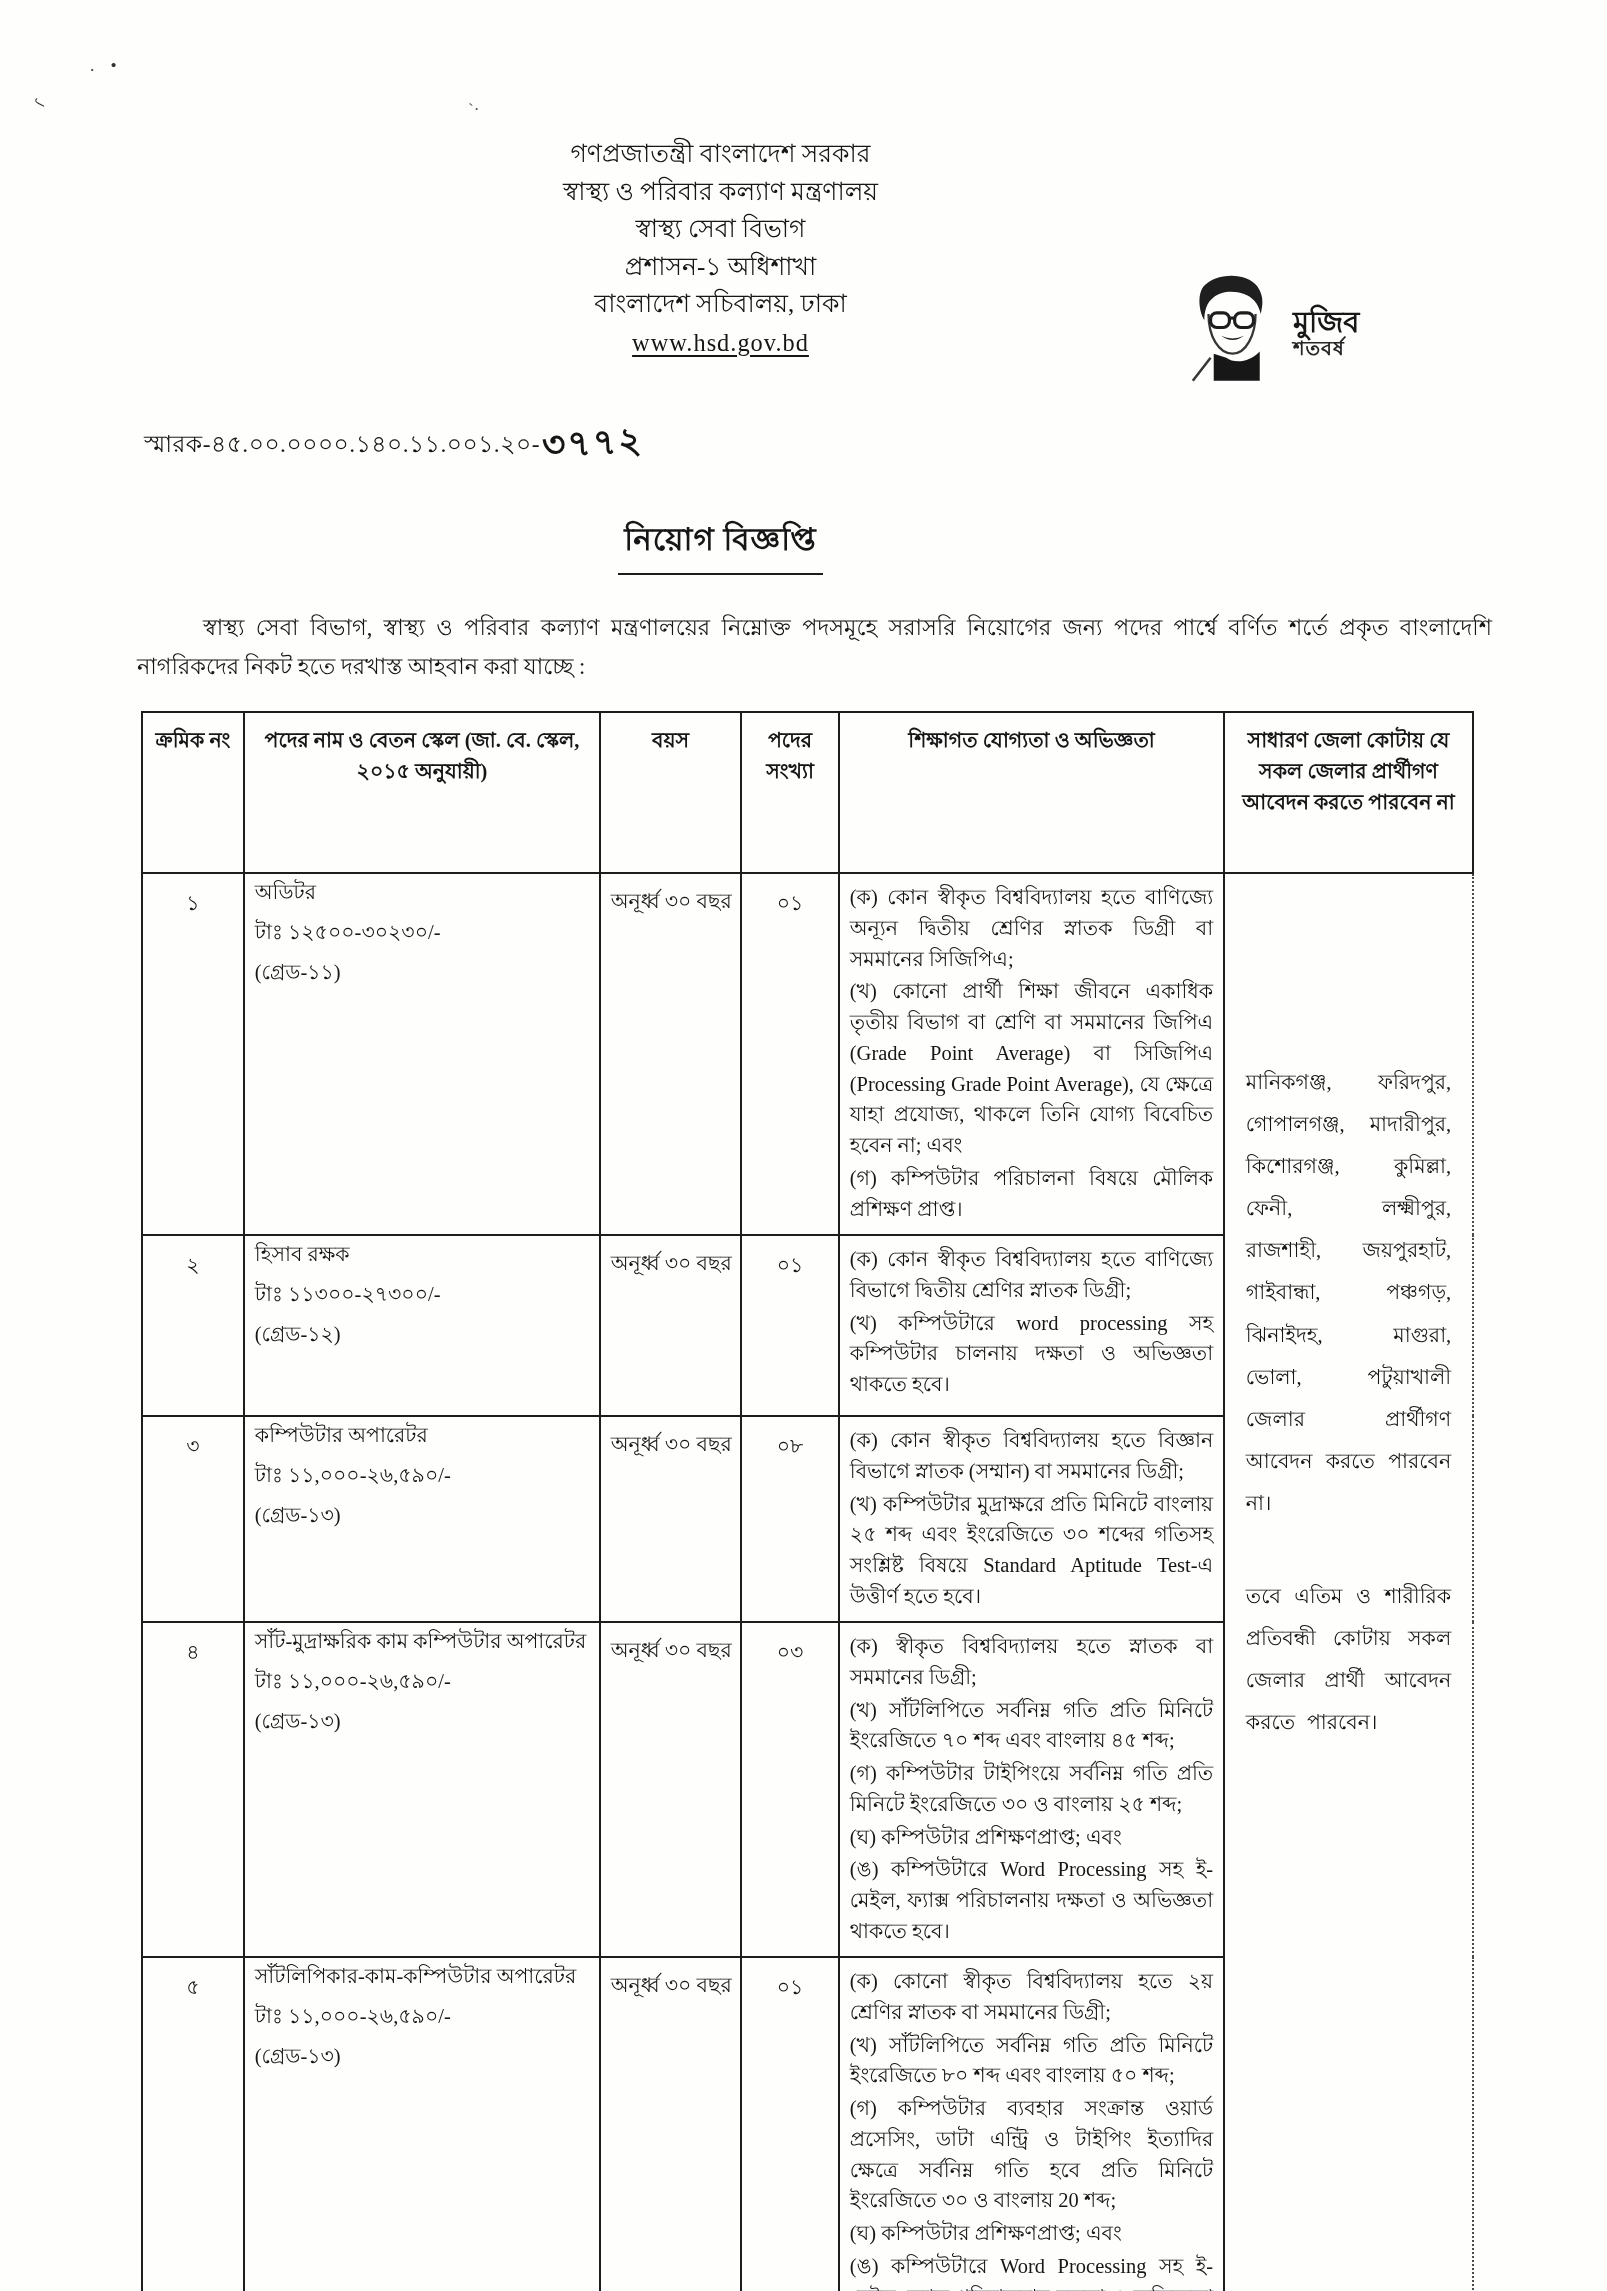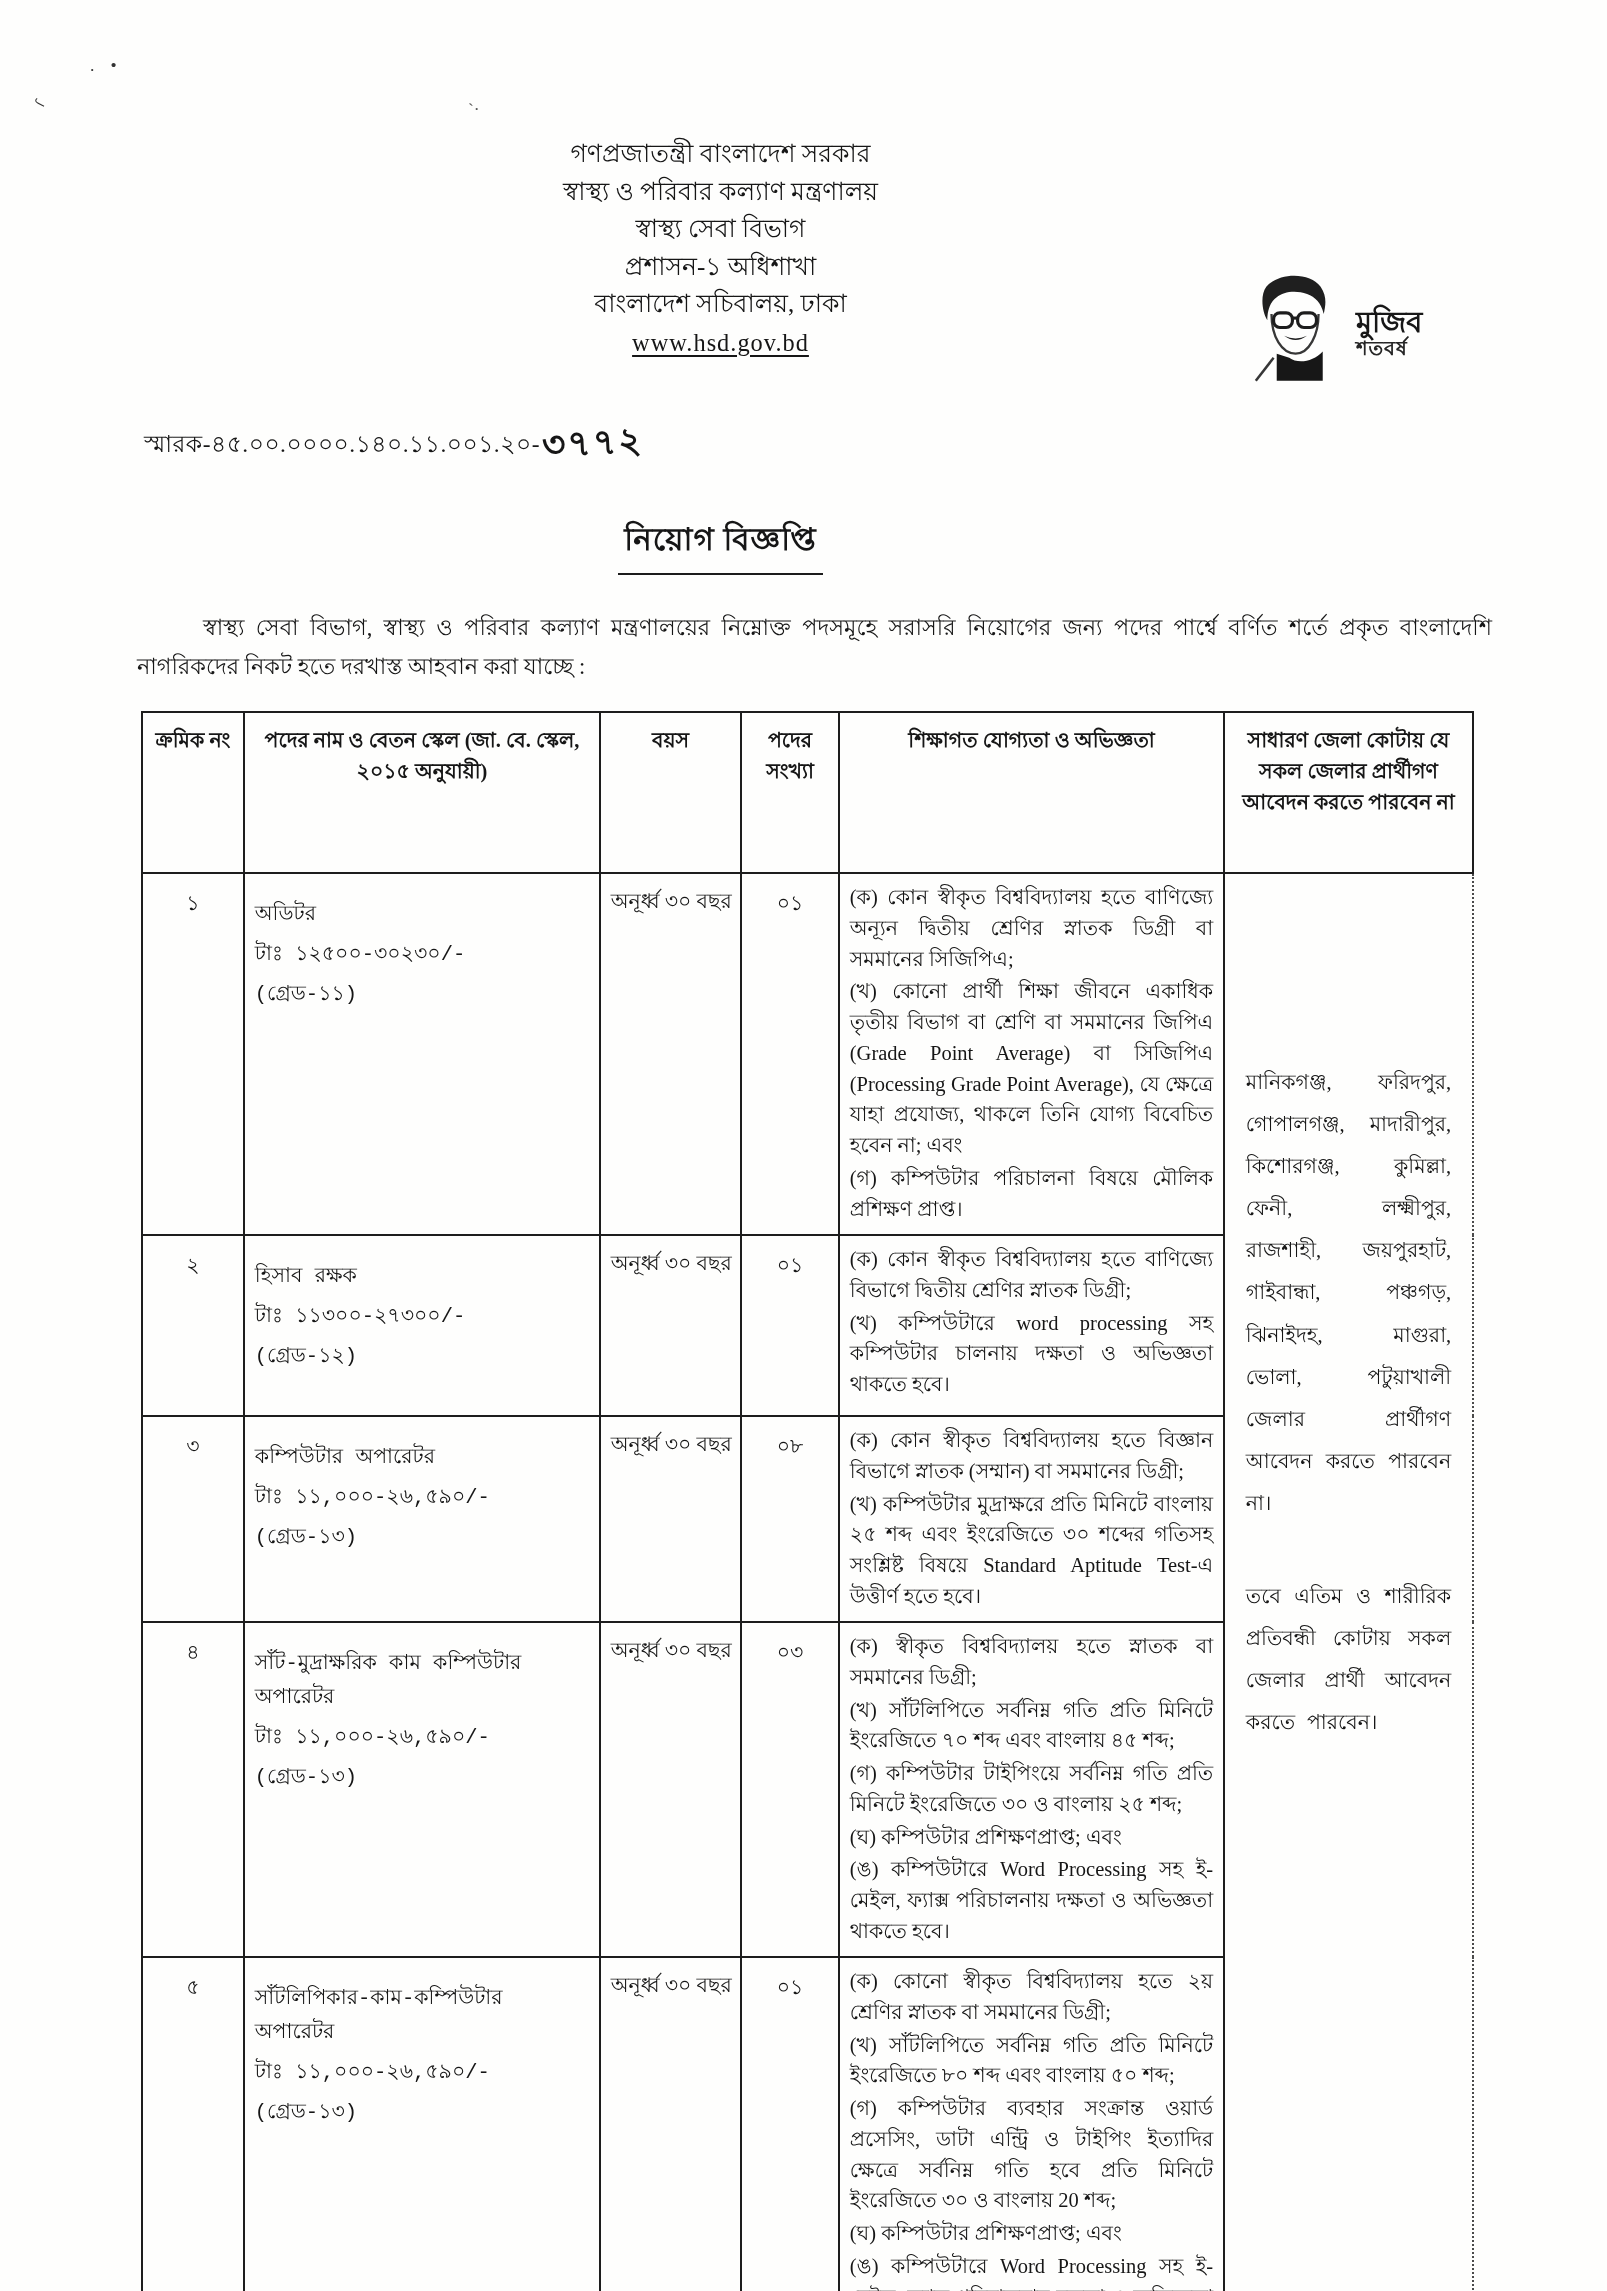--- a/index.html
+++ b/index.html
@@ -33,21 +33,21 @@
     margin-top:2px;
     color:#161616;
     text-decoration:underline;
     text-underline-offset:3.9px;
     font-size:24.4px;
     letter-spacing:1px;
   }
 
   
   .logo{
-    position:absolute;left:1237px;top:185px;width:244px;height:200px;
+    position:absolute;left:1174px;top:185px;width:244px;height:200px;
     display:flex;align-items:flex-end;gap:3.9px;
     filter:grayscale(1) contrast(1.05);
   }
   .logo svg{flex:0 0 auto;}
   .logo-text{font-family:"Liberation Sans","DejaVu Sans",sans-serif;line-height:1.05;margin-bottom:27px;}
   .logo-text .lt1{font-size:29px;font-weight:700;color:#1c1c1c;}
   .logo-text .lt2{font-size:19.5px;font-weight:700;color:#2a2a2a;letter-spacing:1px;}
 
   
   .memo-row{
@@ -102,21 +102,21 @@
     overflow:hidden;
   }
   table.vacancy th{
     font-weight:600;
     text-align:center;
     line-height:1.5;
     padding-top:11.7px;
     margin-left:36px;
   }
   table.vacancy td.c-serial{text-align:center;padding-top:13.7px;}
-  table.vacancy td.c-post{line-height:1.65;padding-top:24px;font-family:Liberation Mono, monospace;}
+  table.vacancy td.c-post{line-height:1.65;padding-top:2px;}
   table.vacancy td.c-post .line{margin-bottom:5.9px;}
   table.vacancy td.c-age{text-align:center;padding-top:11.7px;white-space:nowrap;}
   table.vacancy td.c-num{text-align:center;padding-top:13.7px;}
   table.vacancy td.c-qual{line-height:1.5;text-align:justify;}
   table.vacancy td.c-qual .line{margin-bottom:2px;}
   td.district-cell{
     border-right:2.3px dotted #4a4a4a !important;
     padding-top:176px !important;
     line-height:2.05;
     text-align:justify;

